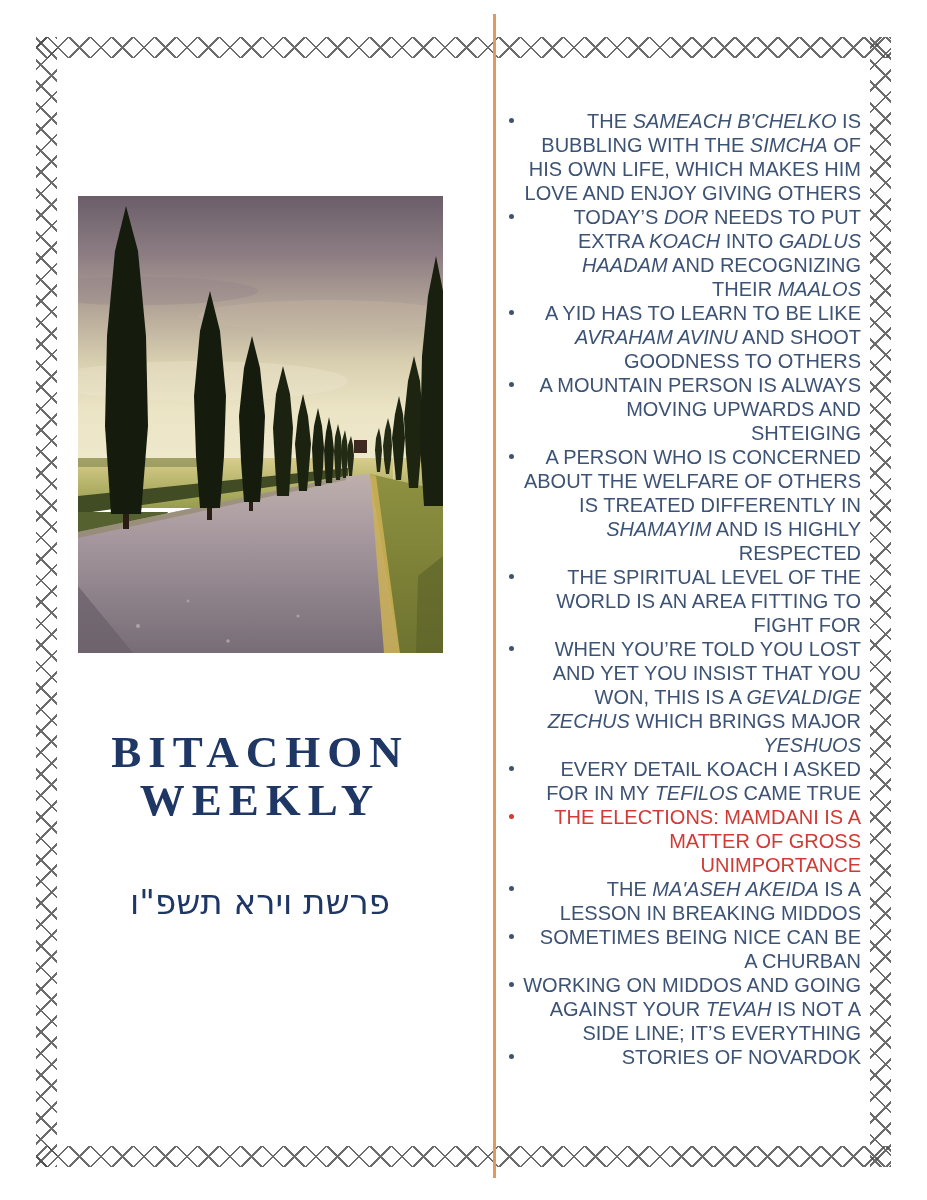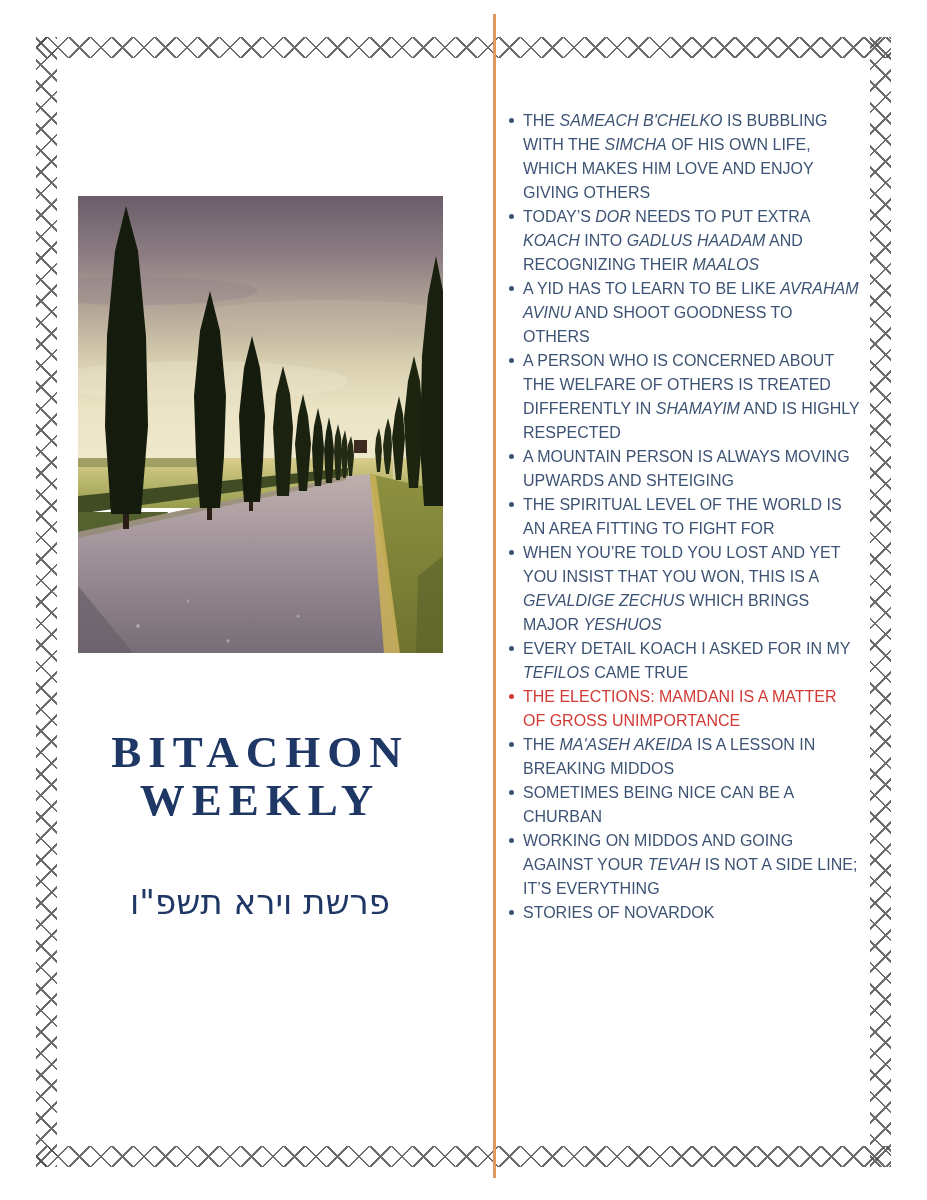--- a/index.html
+++ b/index.html
@@ -45,21 +45,21 @@
   .hebrew{
     margin-top:58px;font-family:"DejaVu Sans",sans-serif;
     font-size:34px;line-height:40px;color:var(--title-navy);
   }
   
   .issue{position:absolute;left:508px;top:109px;width:353px;color:var(--text-navy);z-index:1;}
   .issue-heading{
     margin:0 0 3px 15px;font-family:"Liberation Serif",serif;
     font-size:19px;font-weight:700;letter-spacing:1px;color:var(--heading-orange);
   }
-  .issue-list{list-style:none;margin:0;padding:0;font-size:16px;line-height:24px;}
+  .issue-list{list-style:none;margin:0;padding:0;font-size:20px;line-height:24px;text-align:right;}
   .issue-list li{position:relative;padding-left:15px;}
   .issue-list li::before{
     content:"";position:absolute;left:1px;top:9px;width:5px;height:5px;border-radius:50%;
     background:currentColor;
   }
   .issue-list li.red{color:var(--highlight-red);}
   .issue-list i{font-style:italic;}
 </style>
 </head>
 <body>
@@ -149,22 +149,22 @@
     <div class="title t1">BITACHON</div>
     <div class="title t2">WEEKLY</div>
     <div class="hebrew" dir="rtl">פרשת וירא תשפ"ו</div>
   </div>
 
   <section class="issue">
     <ul class="issue-list">
         <li><span>THE </span><i>SAMEACH B'CHELKO</i><span> IS BUBBLING WITH THE </span><i>SIMCHA</i><span> OF HIS OWN LIFE, WHICH MAKES HIM LOVE AND ENJOY GIVING OTHERS</span></li>
         <li><span>TODAY’S </span><i>DOR</i><span> NEEDS TO PUT EXTRA </span><i>KOACH</i><span> INTO </span><i>GADLUS HAADAM</i><span> AND RECOGNIZING THEIR </span><i>MAALOS</i></li>
         <li><span>A YID HAS TO LEARN TO BE LIKE </span><i>AVRAHAM AVINU</i><span> AND SHOOT GOODNESS TO OTHERS</span></li>
+        <li><span>A MOUNTAIN PERSON IS ALWAYS MOVING UPWARDS AND SHTEIGING</span></li>
         <li><span>A PERSON WHO IS CONCERNED ABOUT THE WELFARE OF OTHERS IS TREATED DIFFERENTLY IN </span><i>SHAMAYIM</i><span> AND IS HIGHLY RESPECTED</span></li>
-        <li><span>A MOUNTAIN PERSON IS ALWAYS MOVING UPWARDS AND SHTEIGING</span></li>
         <li><span>THE SPIRITUAL LEVEL OF THE WORLD IS AN AREA FITTING TO FIGHT FOR</span></li>
         <li><span>WHEN YOU’RE TOLD YOU LOST AND YET YOU INSIST THAT YOU WON, THIS IS A </span><i>GEVALDIGE ZECHUS</i><span> WHICH BRINGS MAJOR </span><i>YESHUOS</i></li>
         <li><span>EVERY DETAIL KOACH I ASKED FOR IN MY </span><i>TEFILOS</i><span> CAME TRUE</span></li>
         <li class="red"><span>THE ELECTIONS: MAMDANI IS A MATTER OF GROSS UNIMPORTANCE</span></li>
         <li><span>THE </span><i>MA'ASEH AKEIDA</i><span> IS A LESSON IN BREAKING MIDDOS</span></li>
         <li><span>SOMETIMES BEING NICE CAN BE A CHURBAN</span></li>
         <li><span>WORKING ON MIDDOS AND GOING AGAINST YOUR </span><i>TEVAH</i><span> IS NOT A SIDE LINE; IT’S EVERYTHING</span></li>
         <li><span>STORIES OF NOVARDOK</span></li>
       </ul>
   </section>

